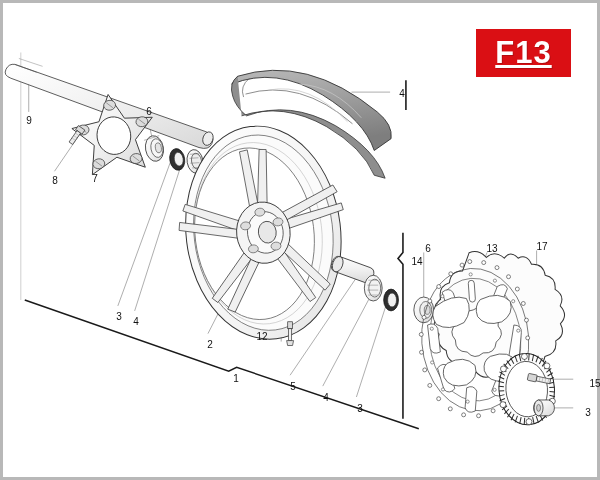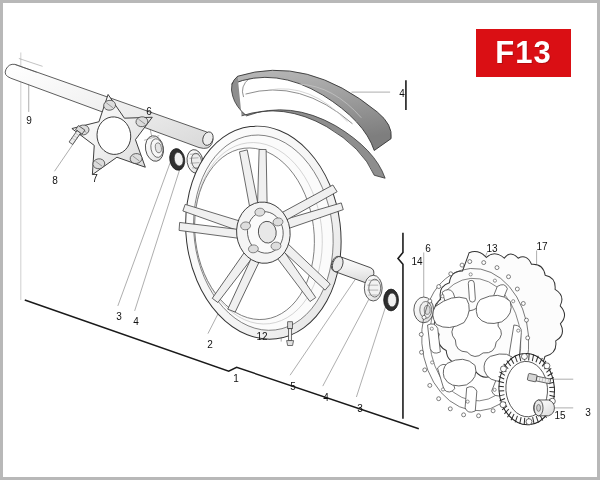--- a/index.html
+++ b/index.html
@@ -5,21 +5,21 @@
   html,body{margin:0;padding:0;background:#fff;}
   body{width:600px;height:480px;overflow:hidden;
        font-family:"Liberation Sans","DejaVu Sans",sans-serif;}
   #page{position:relative;width:600px;height:480px;box-sizing:border-box;
         border:3px solid #b8b8b8;background:#ffffff;}
   #canvas{position:absolute;inset:0;}
   #badge{position:absolute;left:473px;top:26px;width:95px;height:48px;
          background:#da0f14;display:flex;align-items:center;justify-content:center;}
   #badge span{color:#ffffff;font-size:31px;font-weight:bold;letter-spacing:1px;
               font-family:"Liberation Sans","DejaVu Sans",sans-serif;
-              text-shadow:1px 1px 0 rgba(0,0,0,.18);}
+              text-shadow:1px 1px 0 rgba(0,0,0,.18);text-decoration:underline;}
   .lbl{position:absolute;font-size:10px;color:#111;
        font-family:"Liberation Sans","DejaVu Sans",sans-serif;
        transform:translate(-50%,-50%);white-space:nowrap;}
 </style>
 </head>
 <body>
 
 <div id="page">
 
   <svg id="canvas" viewBox="0 0 600 480">
@@ -386,17 +386,17 @@
       <div class="lbl" style="left: 259px; top: 333px;">12</div>
       <div class="lbl" style="left: 146px; top: 108px;">6</div>
       <div class="lbl" style="left: 92px; top: 175px;">7</div>
       <div class="lbl" style="left: 52px; top: 177px;">8</div>
       <div class="lbl" style="left: 26px; top: 117px;">9</div>
       <div class="lbl" style="left: 399px; top: 90px;">4</div>
       <div class="lbl" style="left: 414px; top: 258px;">14</div>
       <div class="lbl" style="left: 425px; top: 245px;">6</div>
       <div class="lbl" style="left: 489px; top: 245px;">13</div>
       <div class="lbl" style="left: 539px; top: 243px;">17</div>
-      <div class="lbl" style="left: 557px; top: 380px; margin-top: 32px;">15</div>
+      <div class="lbl" style="left: 592px; top: 380px;">15</div>
       <div class="lbl" style="left: 585px; top: 409px;">3</div>
     </div>
 
 </div>
 
 </body></html>

